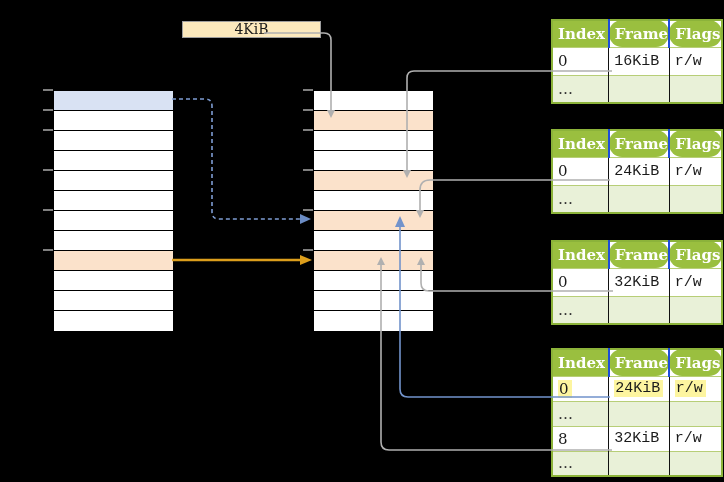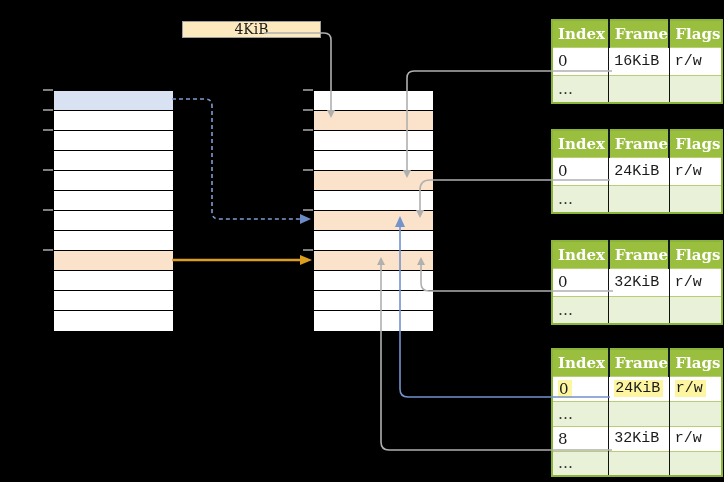--- a/index.html
+++ b/index.html
@@ -33,21 +33,21 @@
     position:absolute;left:551px;width:172px;
     border-collapse:collapse;table-layout:fixed;
     background:#fff;border:2px solid var(--borderGreen,#8cb33a);
     font-size:15px;color:#1a1a1a;
   }
   .pt th{
     background:var(--headerGreen,#9abf3f);color:#fff;font-weight:bold;
     text-align:left;height:27px;box-sizing:border-box;
     padding:0 0 0 5px;vertical-align:middle;font-size:15px;
   }
-  .pt th + th{border-left:2px solid #0f172a;}
+  .pt th + th{border-left:2px solid #1d4ed8;border-radius:13px;}
   .pt td{
     height:28px;box-sizing:border-box;padding:0 0 0 5px;
     vertical-align:middle;background:#fff;
   }
   .pt-small td{height:25px;}
   .pt td + td{border-left:1px solid #111;font-family:Liberation Mono, monospace;}
   .pt tbody tr td{border-top:1px solid var(--rowSeparator,#b7ce77);}
   .pt tr.dots td{background:var(--lightGreenRow,#e9f1d8);color:#333;}
   .hl{background:var(--highlightYellow,#fdf5a0);padding:0 3px 0 1px;}
   

